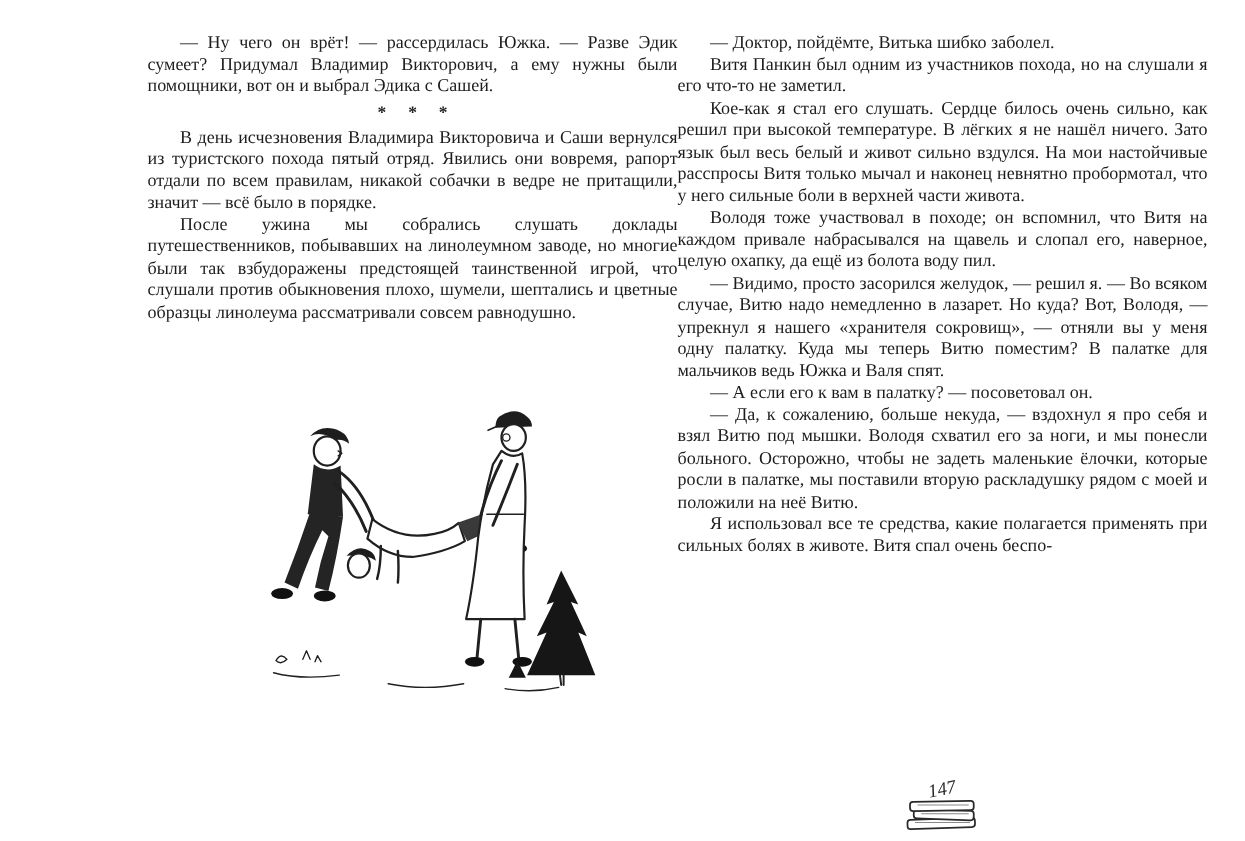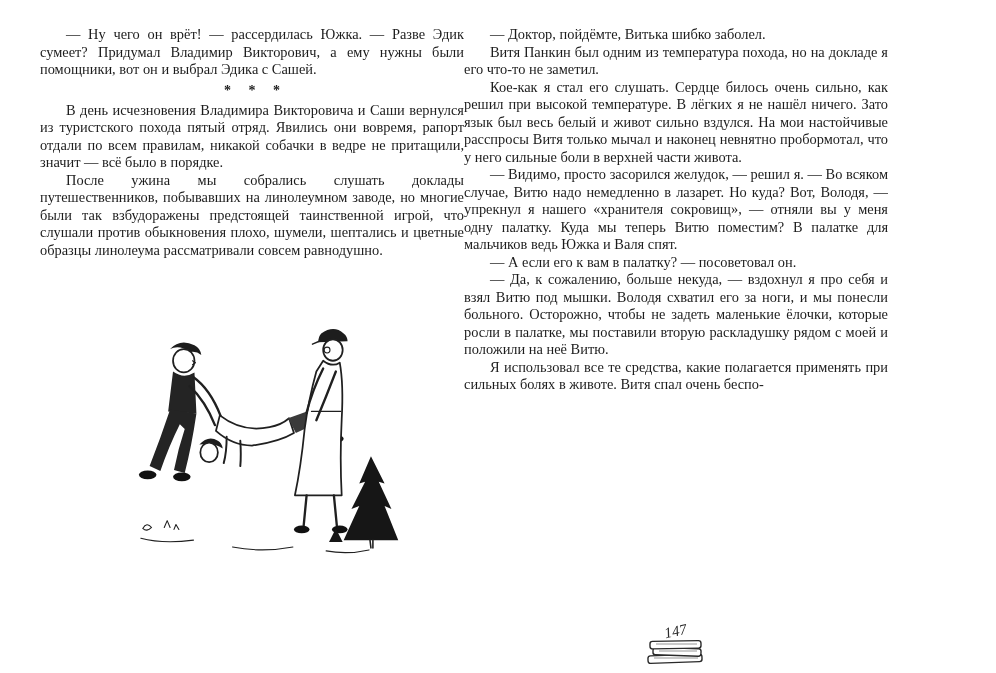--- a/index.html
+++ b/index.html
@@ -1,19 +1,19 @@
 <!DOCTYPE html>
 <html lang="ru"><head>
 <meta charset="utf-8">
 <style>
   html,body { margin:0; padding:0; background:#ffffff; }
   .spread {
     width:996px; height:673px;
     box-sizing:border-box;
-    display:flex; justify-content:flex-start;
+    display:flex; justify-content:flex-end;
     padding:26px 30px 0 40px;
     background:#ffffff;
     font-family:"Liberation Serif", serif;
     color:#1c1c1c;
     overflow:hidden;
   }
   .page { width:424px; }
   .page.right { display:flex; flex-direction:column; }
   .para {
     font-size:14.4px; line-height:17.5px;
@@ -93,22 +93,23 @@
 
         <path d="M282,188 L270,216 L276,214 L262,242 L270,239 L254,274 L310,274 L296,239 L303,242 L290,214 L296,216 Z" fill="#161616" stroke="none"></path>
         <path d="M281,274 l1,8 M284,274 l0,8" stroke-width="1.6"></path>
         <path d="M246,262 l-7,14 h14 z" fill="#161616" stroke="none"></path>
       </svg>
     </div>
   </div>
 
   <div class="page right">
     <p class="para">— Доктор, пойдёмте, Витька шибко заболел.</p>
-    <p class="para">Витя Панкин был одним из температура похода, но на докладе я его что-то не заметил.</p>
+    <p class="para">Витя Панкин был одним из участников похода, но на слушали я его что-то не заметил.</p>
     <p class="para">Кое-как я стал его слушать. Сердце билось очень сильно, как решил при высокой температуре. В лёгких я не нашёл ничего. Зато язык был весь белый и живот сильно вздулся. На мои настойчивые расспросы Витя только мычал и наконец невнятно пробормотал, что у него сильные боли в верхней части живота.</p>
+    <p class="para">Володя тоже участвовал в походе; он вспомнил, что Витя на каждом привале набрасывался на щавель и слопал его, наверное, целую охапку, да ещё из болота воду пил.</p>
     <p class="para">— Видимо, просто засорился желудок, — решил я. — Во всяком случае, Витю надо немедленно в лазарет. Но куда? Вот, Володя, — упрекнул я нашего «хранителя сокровищ», — отняли вы у меня одну палатку. Куда мы теперь Витю поместим? В палатке для мальчиков ведь Южка и Валя спят.</p>
     <p class="para">— А если его к вам в палатку? — посоветовал он.</p>
     <p class="para">— Да, к сожалению, больше некуда, — вздохнул я про себя и взял Витю под мышки. Володя схватил его за ноги, и мы понесли больного. Осторожно, чтобы не задеть маленькие ёлочки, которые росли в палатке, мы поставили вторую раскладушку рядом с моей и положили на неё Витю.</p>
     <p class="para">Я использовал все те средства, какие полагается применять при сильных болях в животе. Витя спал очень беспо-</p>
 
     <div class="ornament">
       <svg viewBox="0 0 86 54" xmlns="http://www.w3.org/2000/svg">
         <g fill="#ffffff" stroke="#2a2a2a" stroke-width="1.4">
           <rect x="15" y="40" width="54" height="7.5" rx="2.5" transform="rotate(-2 42 44)"></rect>
           <rect x="20" y="33" width="48" height="7.5" rx="2.5" transform="rotate(2 44 37)"></rect>

